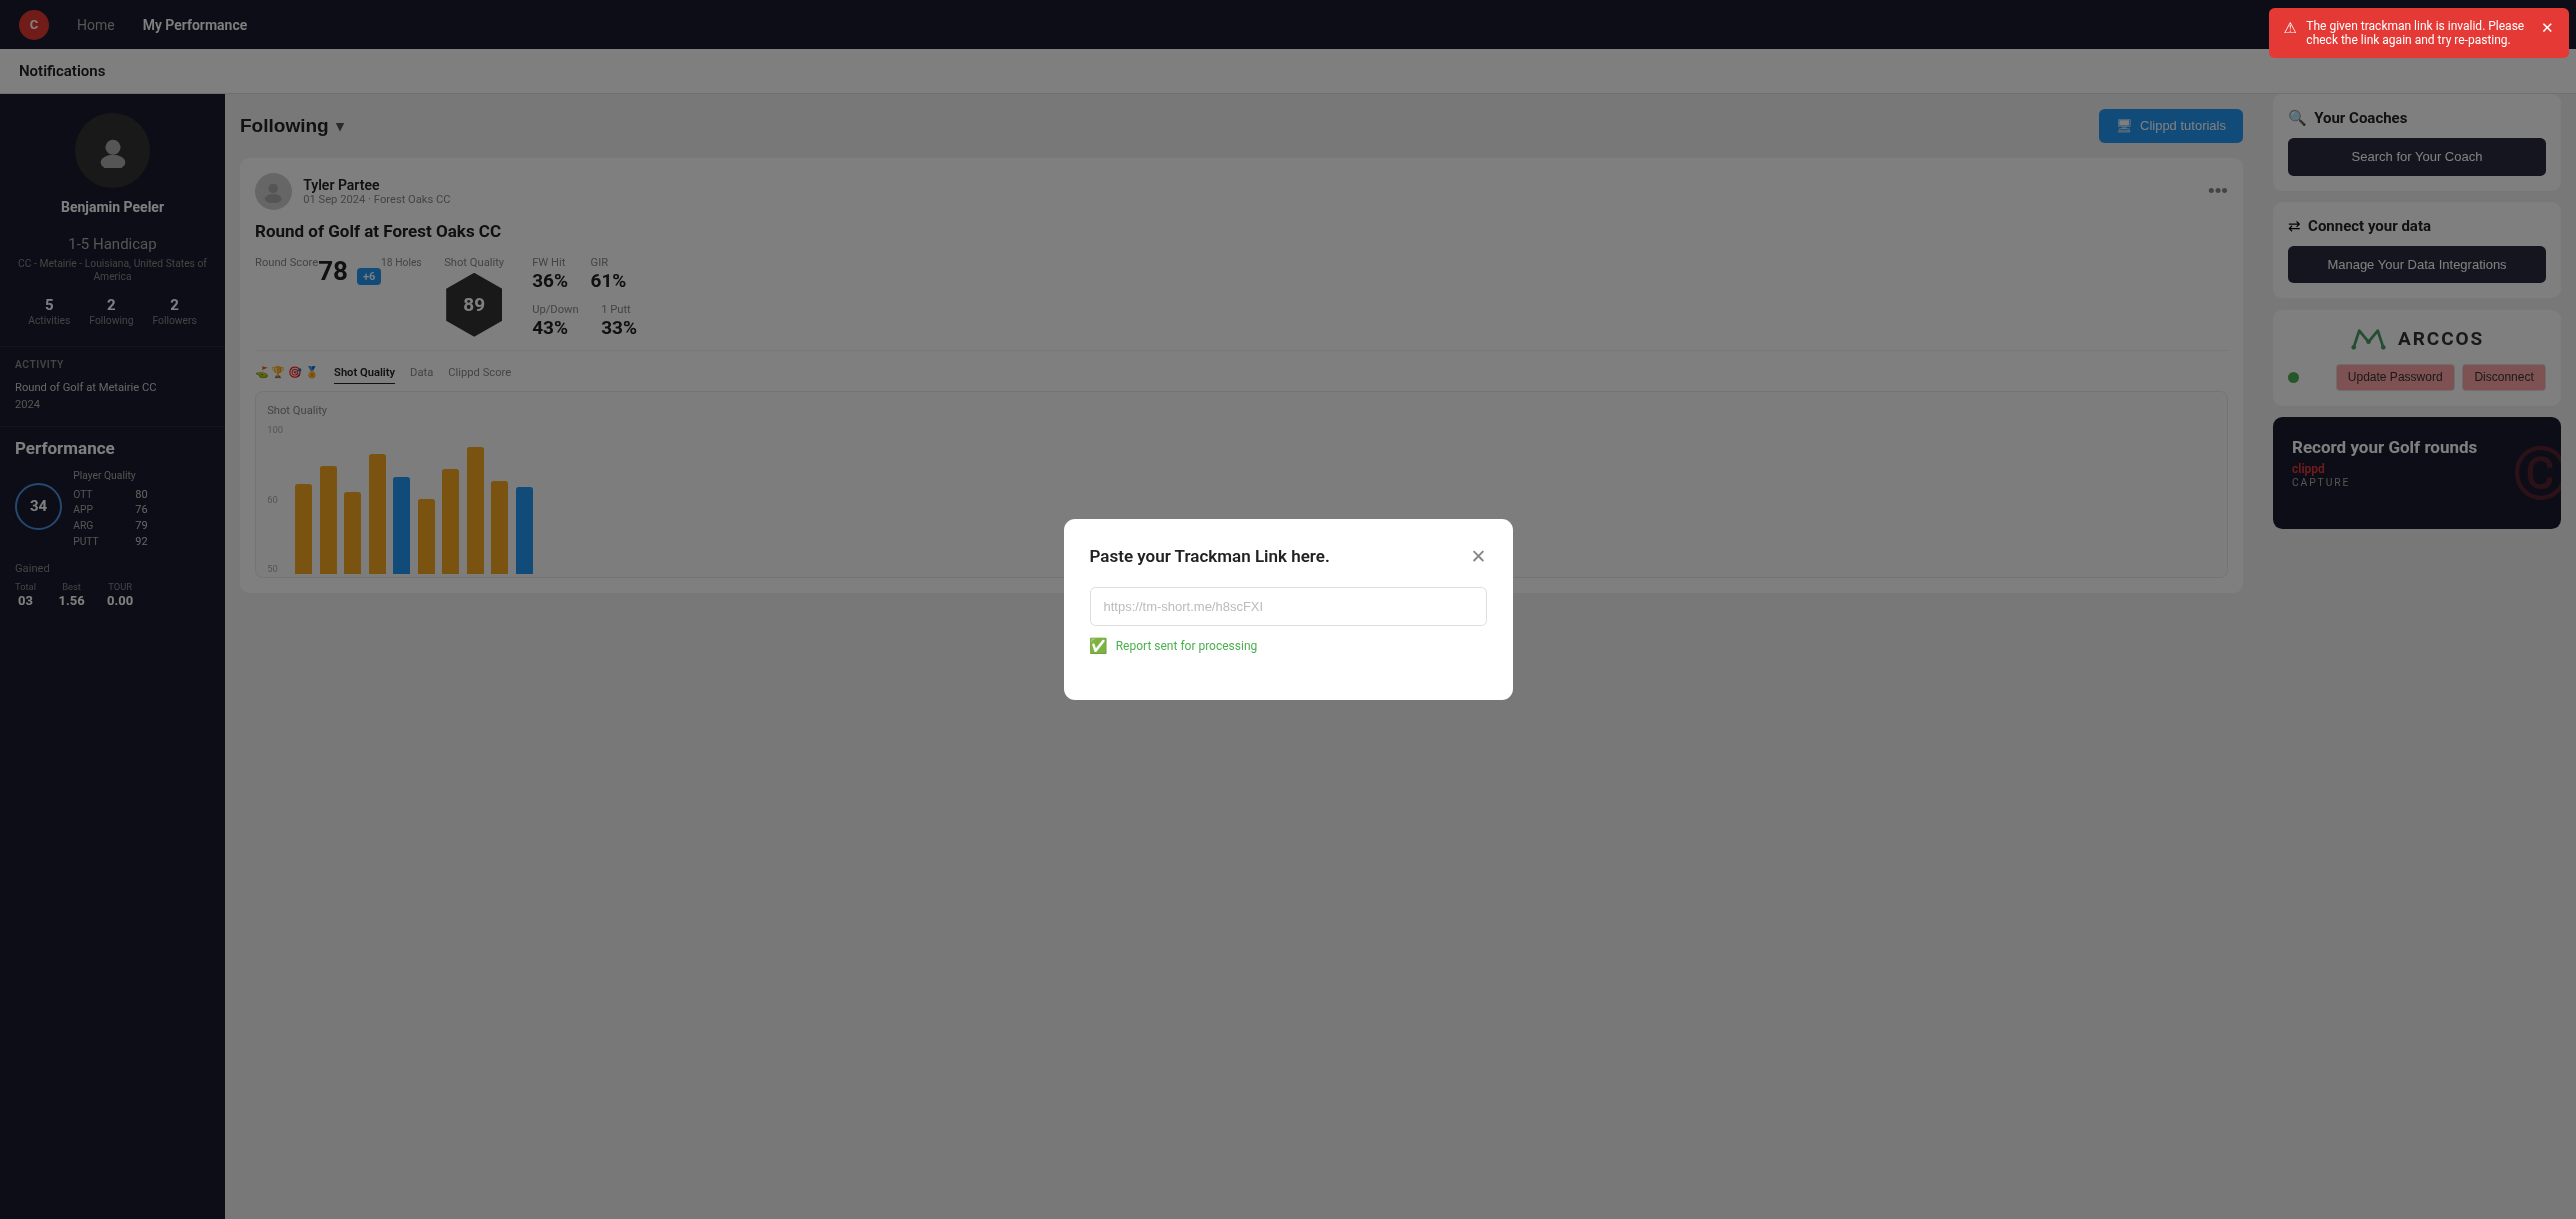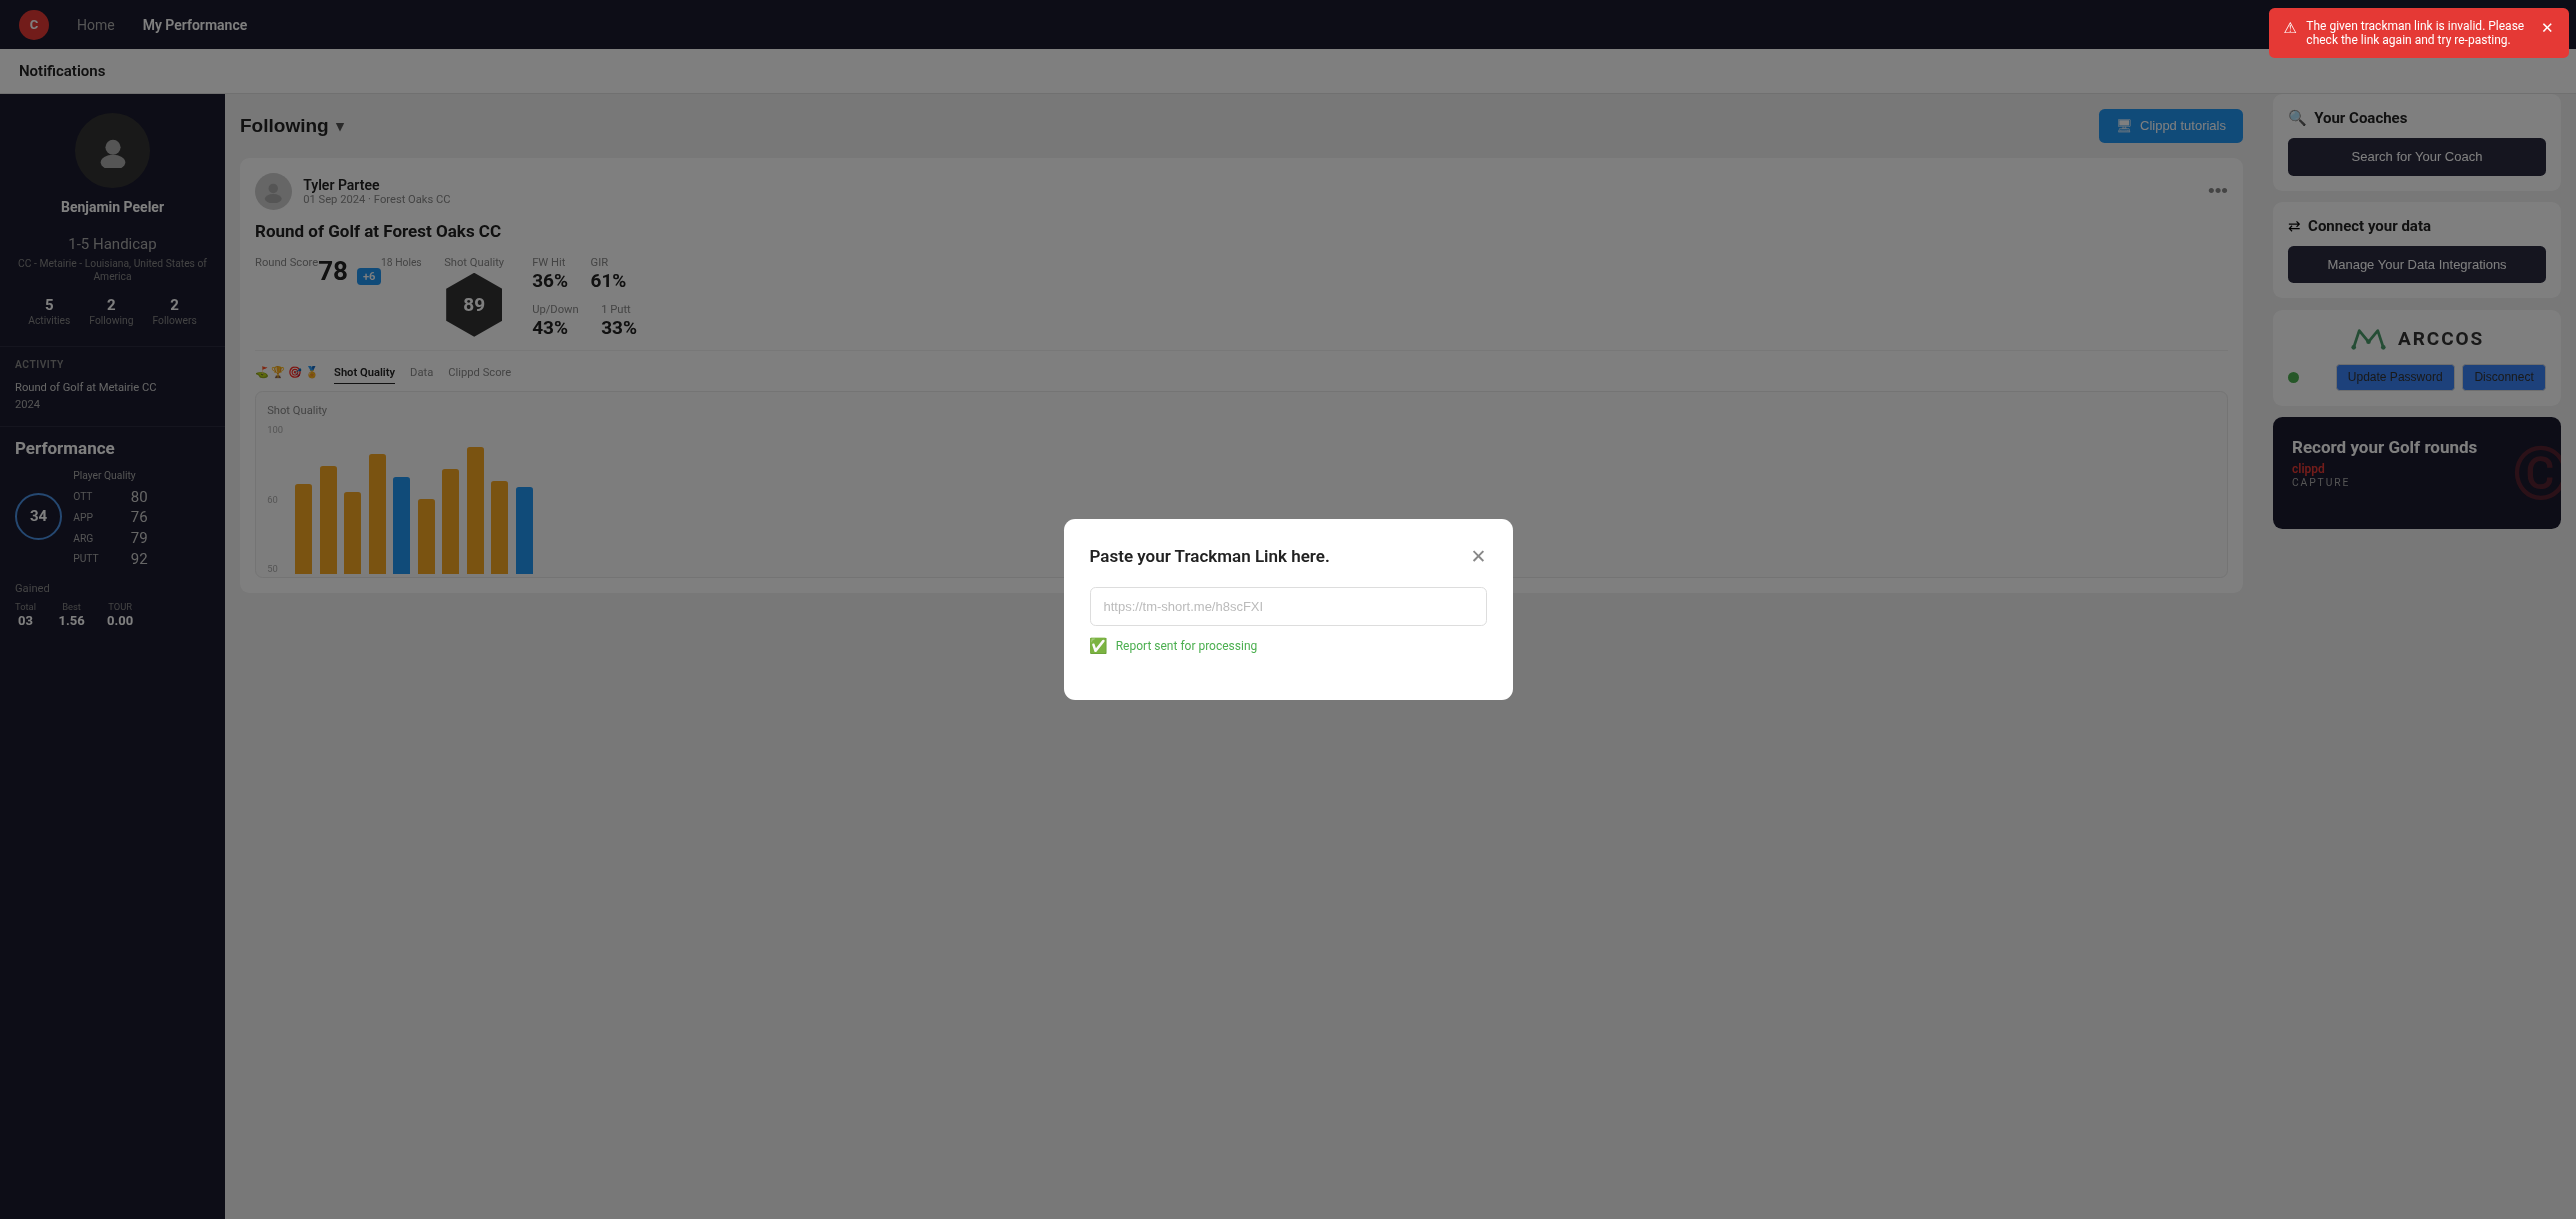--- a/index.html
+++ b/index.html
@@ -204,21 +204,21 @@
       background: #333;
       border-radius: 2.8px;
       overflow: hidden;
     }
     .player-quality-bar {
       height: 100%;
       border-radius: 2.8px;
     }
     .player-quality-value {
       color: #ccc;
-      font-size: 15px;
+      font-size: 11px;
       width: 22.5px;
       text-align: right;
     }
 
     .score-circle {
       width: 47px;
       height: 47px;
       border-radius: 50%;
       border: 2.8px solid #4a90e2;
       display: flex;
@@ -521,21 +521,21 @@
       align-items: center;
       width: 100%;
     }
     .arccos-status-dot {
       width: 11.2px;
       height: 11.2px;
       background: #4caf50;
       border-radius: 50%;
     }
     .arccos-btn {
-      background: #3b82f6;
+      background: #fca5a5;
       border: 0.9px solid #ddd;
       border-radius: 3.7px;
       padding: 5.6px 11.2px;
       font-size: 12px;
       cursor: pointer;
       color: #333;
     }
 
     .capture-card {
       background: #1a1a2e;

